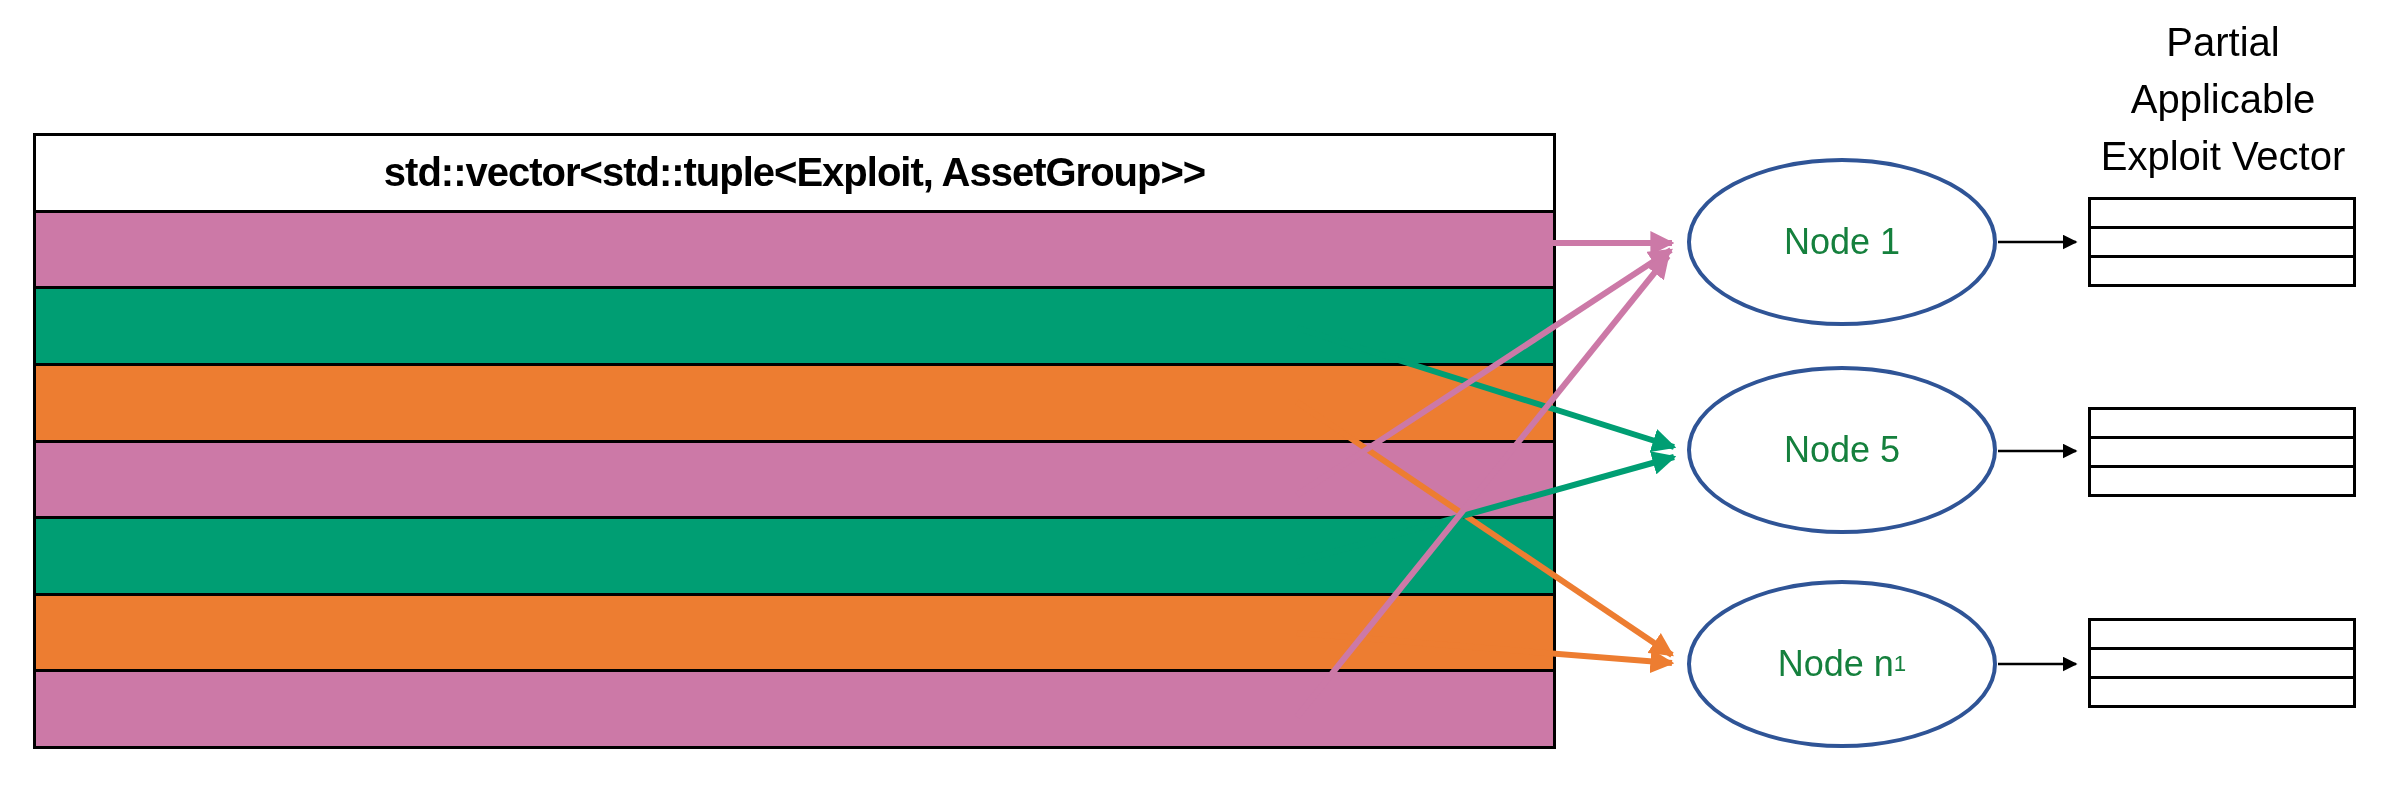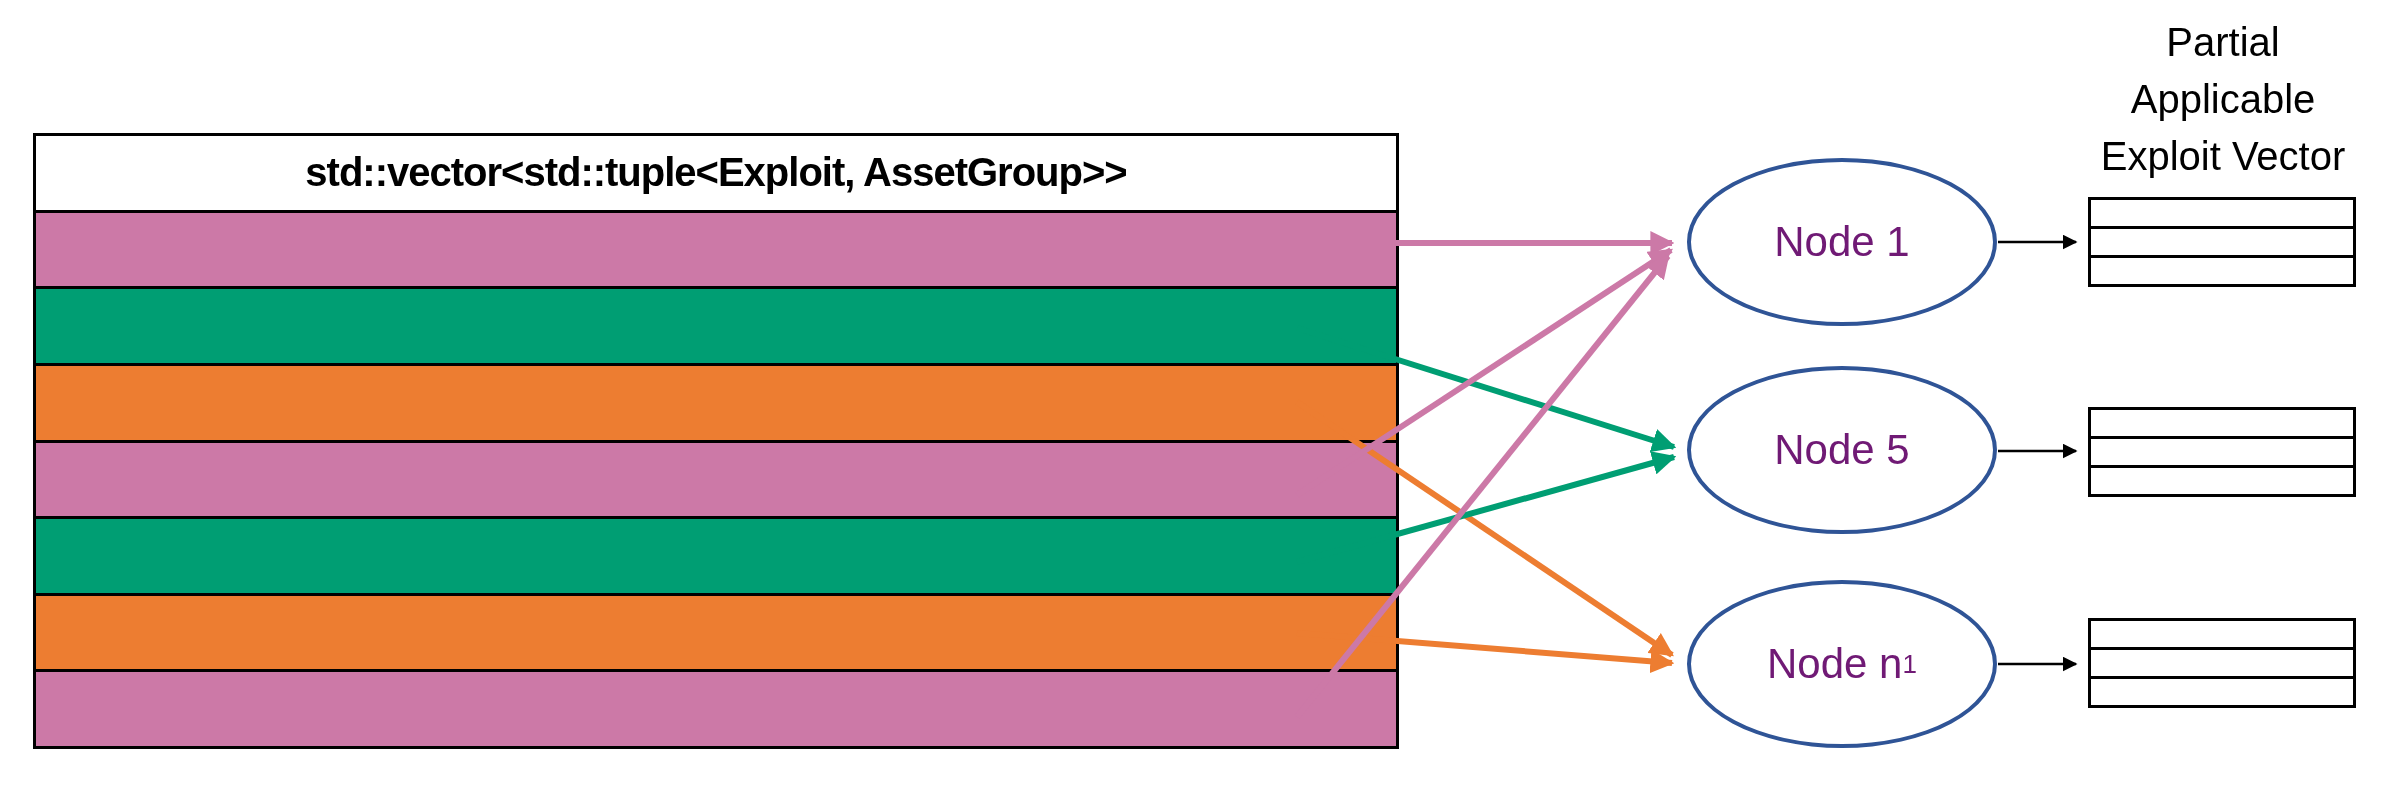--- a/index.html
+++ b/index.html
@@ -5,36 +5,36 @@
   html,body{margin:0;padding:0;background:#fff;}
   #canvas{
     position:relative;
     width:2383px;height:787px;
     background:#fff;
     font-family:"Liberation Sans", sans-serif;
     overflow:hidden;
   }
   
   .vec-table{
-    position:absolute;left:33px;top:133px;width:1366px;height:616px;
+    position:absolute;left:33px;top:133px;width:1523px;height:616px;
     border:3px solid #000;box-sizing:border-box;
     display:flex;flex-direction:column;background:#fff;
   }
   .vec-header{
     flex:77 0 0;display:flex;align-items:center;justify-content:center;
     font-weight:bold;font-size:40px;color:#000;background:#fff;
     letter-spacing:-1px;white-space:nowrap;
   }
   .vec-row{flex:77 0 0;border-top:3px solid #000;}
   
   .node{
     position:absolute;left:1687px;width:310px;height:168px;
     border:4px solid #2F5496;border-radius:50%;background:#fff;
     box-sizing:border-box;display:flex;align-items:center;justify-content:center;
-    font-size:42px;color:#701a75;white-space:nowrap;
+    font-size:36px;color:#15803d;white-space:nowrap;
   }
   .node sub{font-size:0.62em;vertical-align:sub;line-height:0;}
   #node-1{top:158px;} #node-2{top:366px;} #node-n1{top:580px;}
   
   .pvec{
     position:absolute;left:2088px;width:268px;height:90px;
     border:3px solid #000;box-sizing:border-box;
     display:flex;flex-direction:column;background:#fff;
   }
   .pvec-row{flex:1 0 0;border-top:3px solid #000;}

